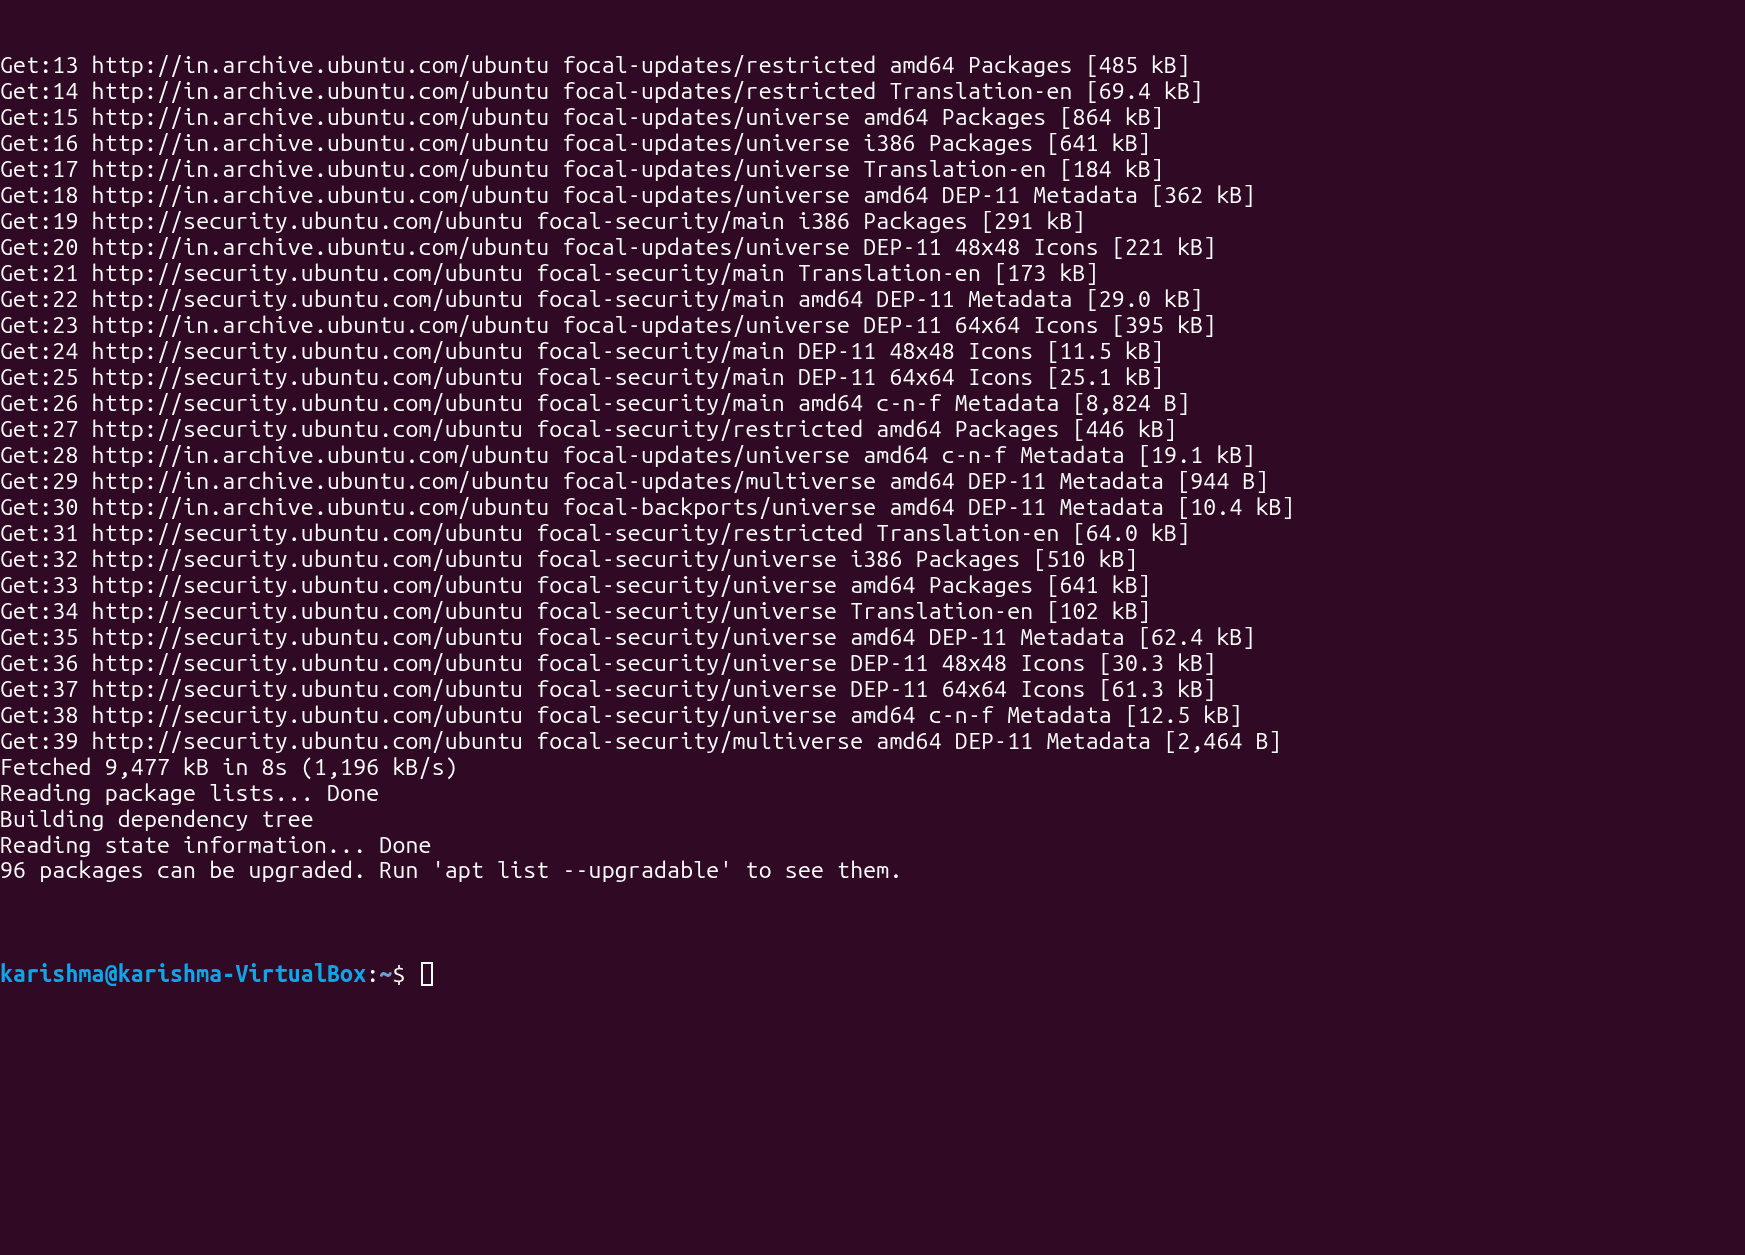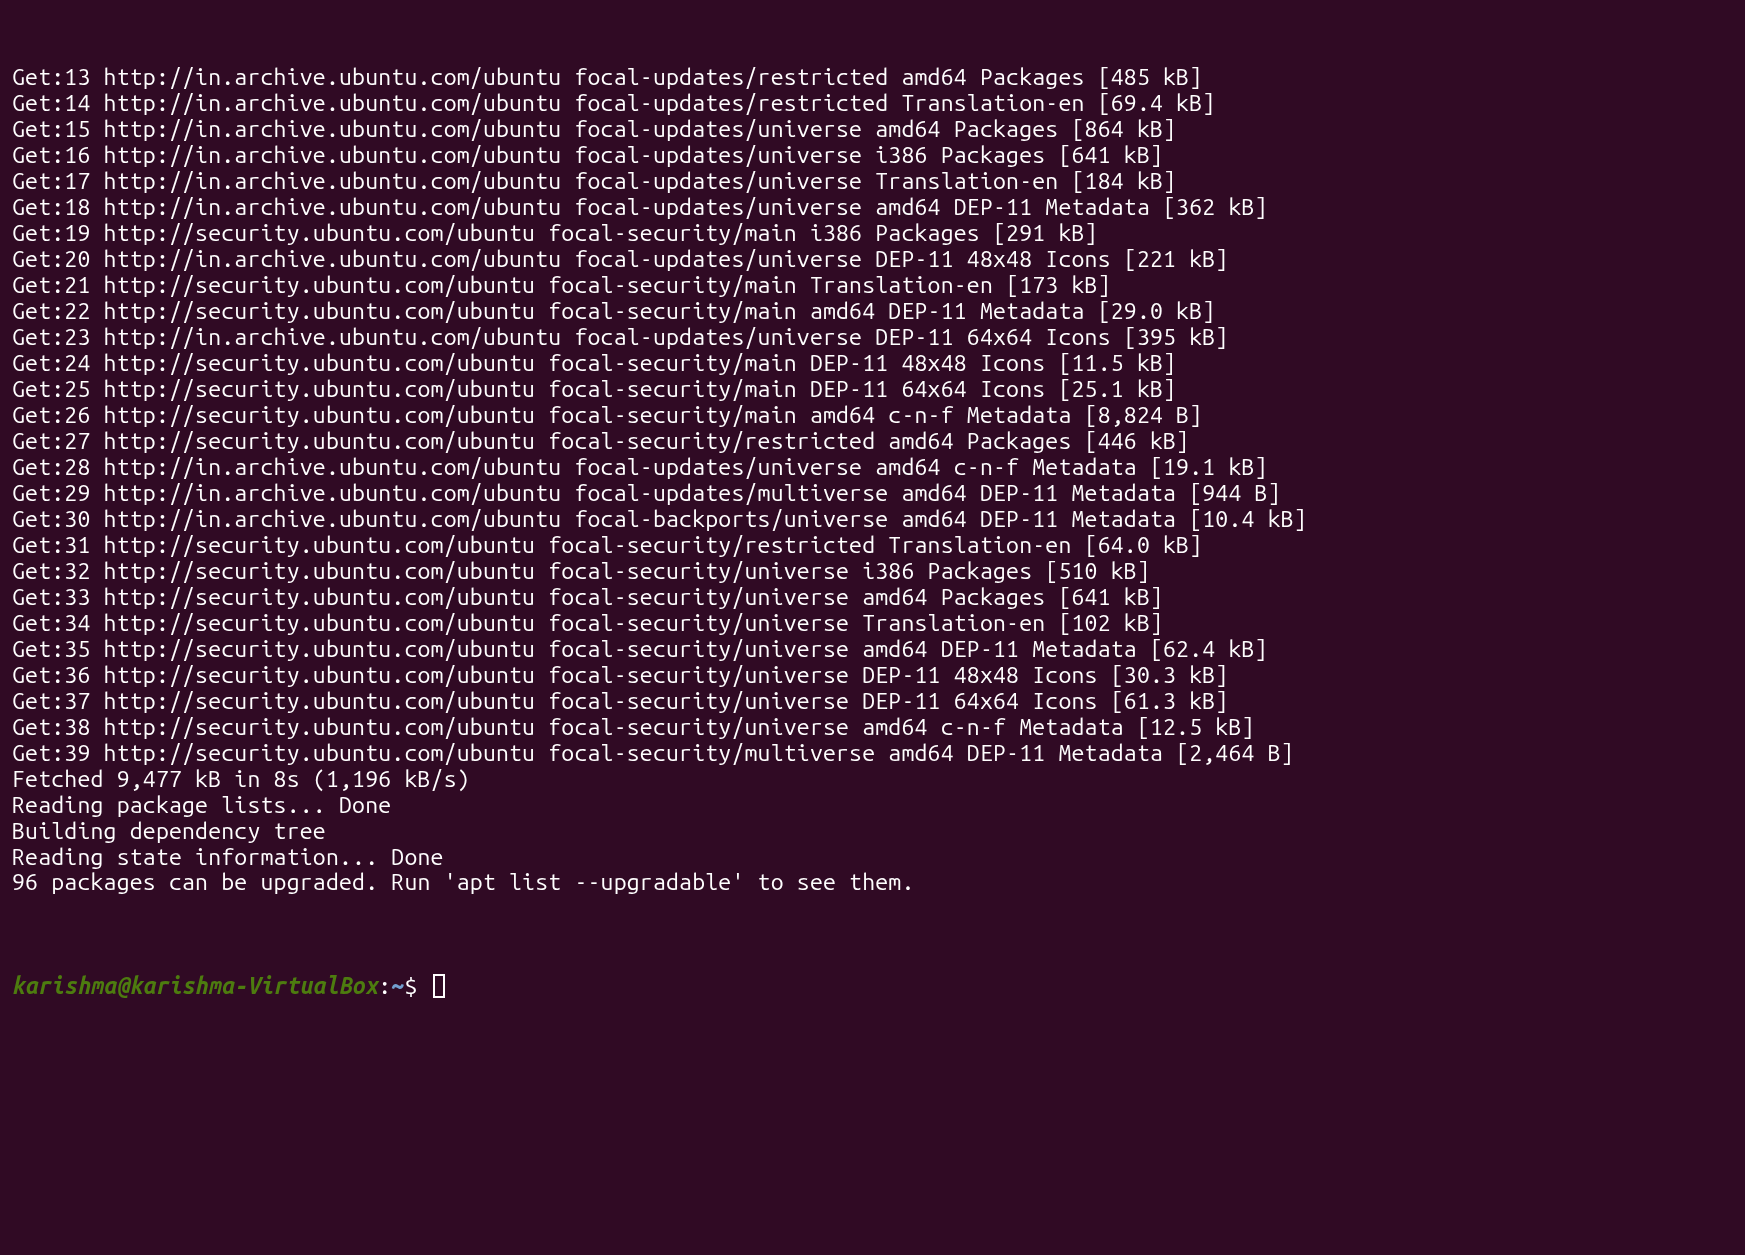--- a/index.html
+++ b/index.html
@@ -10,27 +10,27 @@
     font-family: "Ubuntu Mono", "DejaVu Sans Mono", "Liberation Mono", "Courier New", monospace;
     font-size: 23px;
     line-height: 1.13;
     width: 1745px;
     height: 1255px;
     overflow: hidden;
   }
   .terminal {
     white-space: pre-wrap;
     word-break: break-all;
-    padding: 12px;
+    padding: 0;
     letter-spacing: 0.2px;
   }
   .out-line {
     display: block;
   }
-  .prompt-user { color: #4d7c0f; font-weight: bold; font-style: italic; }
+  .prompt-user { color: #0ea5e9; font-weight: bold; }
   .prompt-colon { color: #ffffff; }
   .prompt-path { color: #729fcf; font-weight: bold; }
   .prompt-dollar { color: #ffffff; }
   .cursor {
     display: inline-block;
     width: 0.55em;
     height: 1.05em;
     border: 2px solid #ffffff;
     box-sizing: border-box;
     vertical-align: text-bottom;

